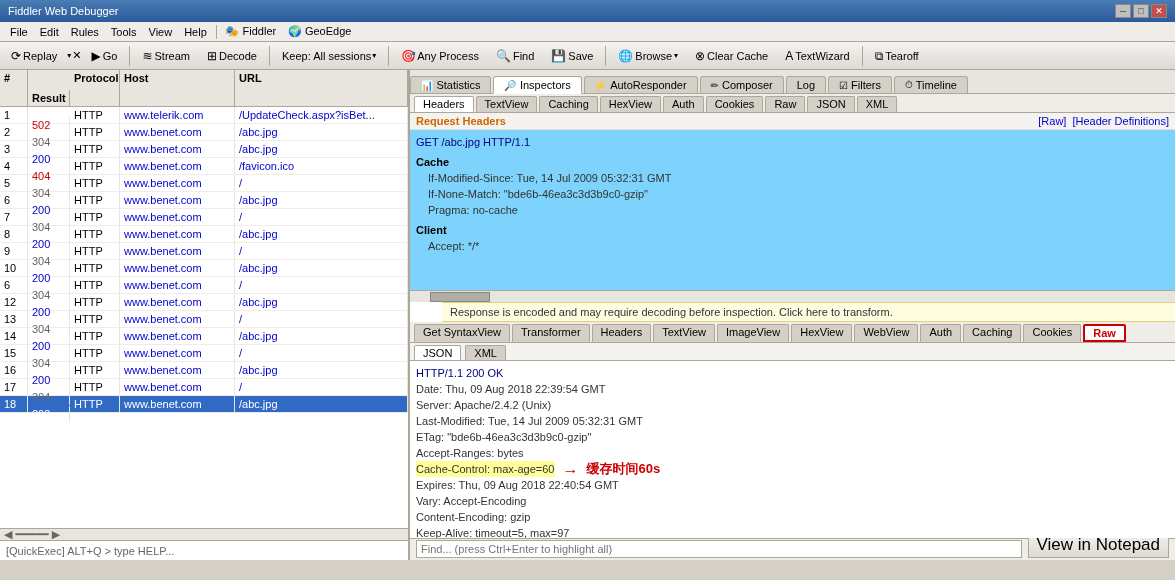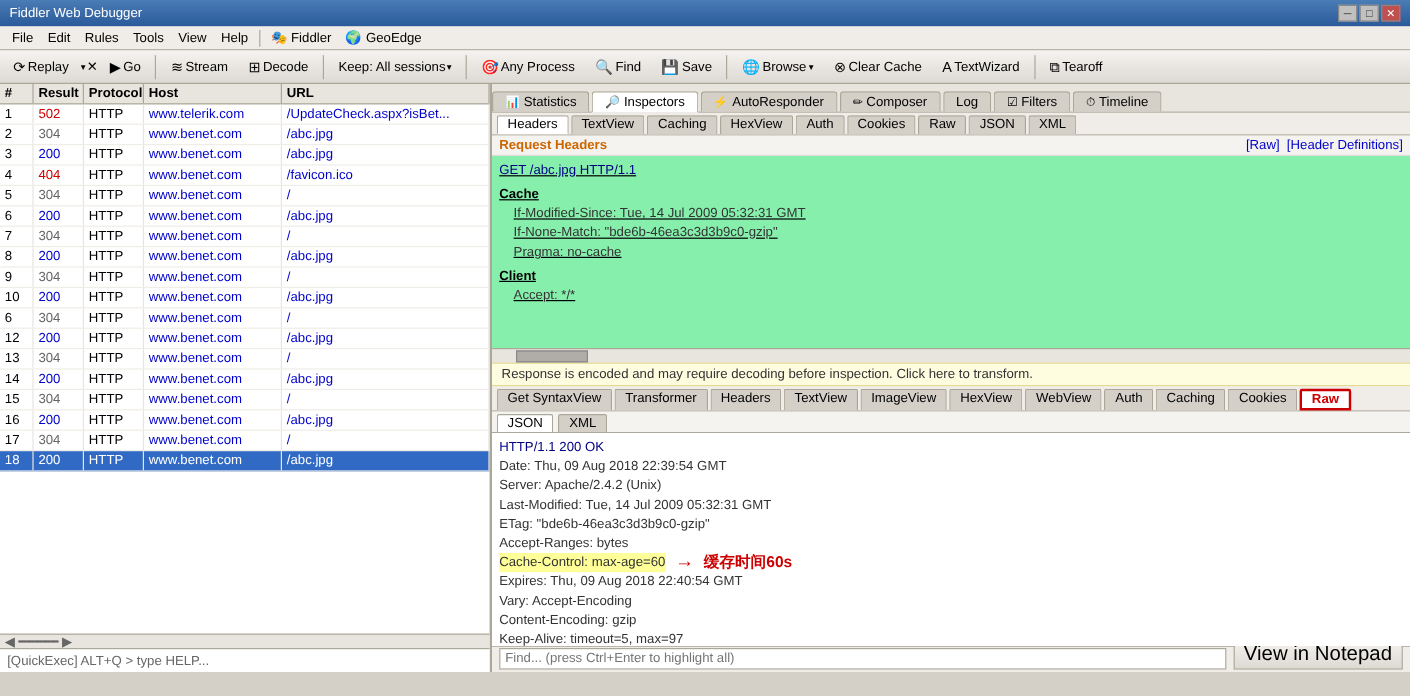--- a/index.html
+++ b/index.html
@@ -94,21 +94,21 @@
       font-size: 11px;
       font-weight: bold;
     }
     .session-col {
       padding: 2px 4px;
       border-right: 1px solid #aca899;
       white-space: nowrap;
       overflow: hidden;
     }
     .col-num { width: 28px; }
-    .col-result { width: 42px; }
+    .col-result { width: 42px; margin-top: 20px; }
     .col-proto { width: 50px; }
     .col-host { width: 115px; }
     .col-url { flex: 1; }
     
     .session-list { flex: 1; overflow-y: auto; overflow-x: hidden; }
     .session-row {
       display: flex;
       align-items: center;
       border-bottom: 1px solid #f0ede8;
       cursor: pointer;
@@ -183,23 +183,22 @@
     }
     
     
     .headers-area {
       flex: 1;
       overflow-y: auto;
       padding: 4px 6px;
       font-family: Consolas, monospace;
       font-size: 11px;
       line-height: 16px;
-      background: #86efac;
+      background: #7dd3fc;
       max-height: 160px;
-      text-decoration: underline;
     }
     .headers-area .req-line { color: #000080; margin-bottom: 4px; }
     .headers-area .section-label { font-weight: bold; color: #000; margin-top: 4px; }
     .headers-area .header-line { padding-left: 12px; color: #333; }
     .headers-toolbar {
       display: flex;
       justify-content: flex-end;
       gap: 6px;
       padding: 2px 6px;
       background: #f5f3f0;
@@ -209,20 +208,21 @@
     
     
     .response-notification {
       background: #fffde0;
       border-top: 1px solid #e0d080;
       border-bottom: 1px solid #e0d080;
       padding: 3px 8px;
       color: #333;
       font-size: 11px;
       cursor: pointer;
+      margin-left: 32px;
     }
     
     
     .resp-sub-tab-bar {
       display: flex;
       background: #f0ede8;
       border-bottom: 1px solid #aca899;
       padding: 2px 4px 0;
       gap: 2px;
     }

